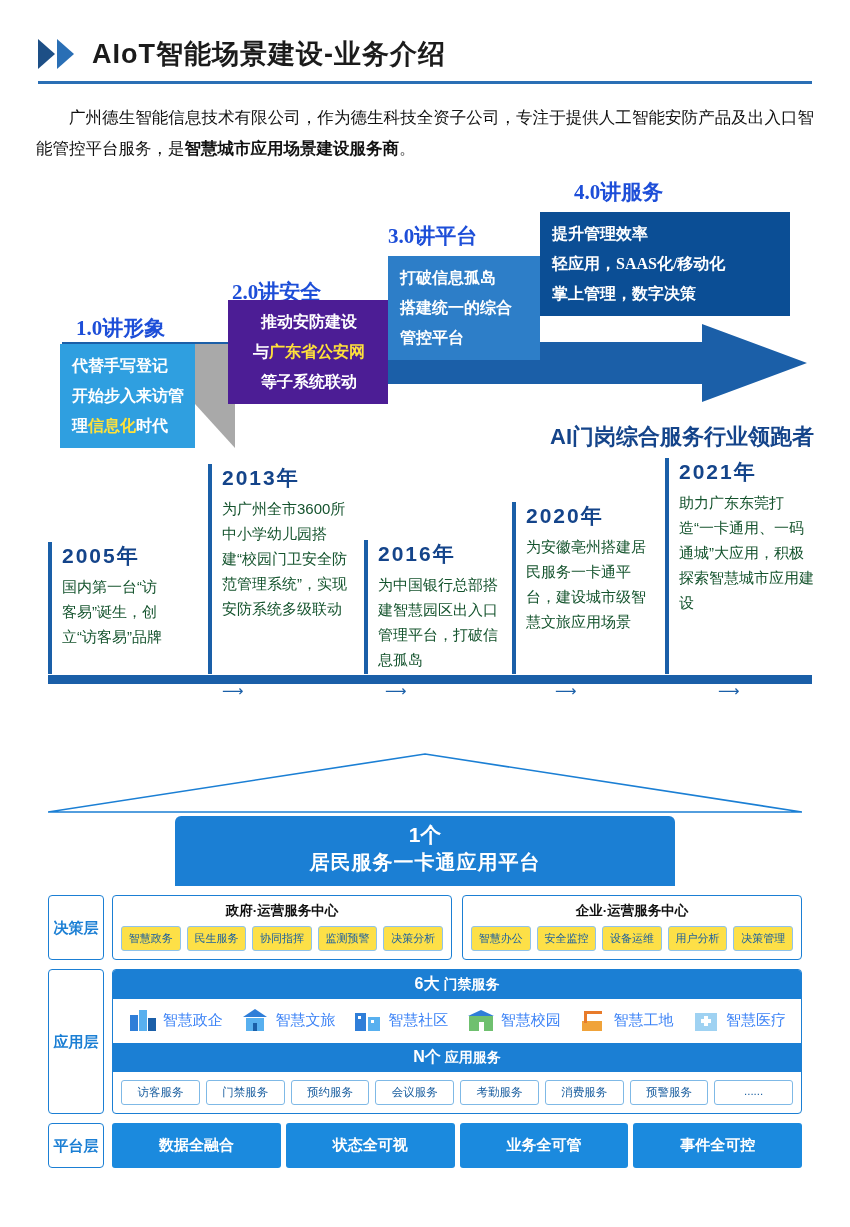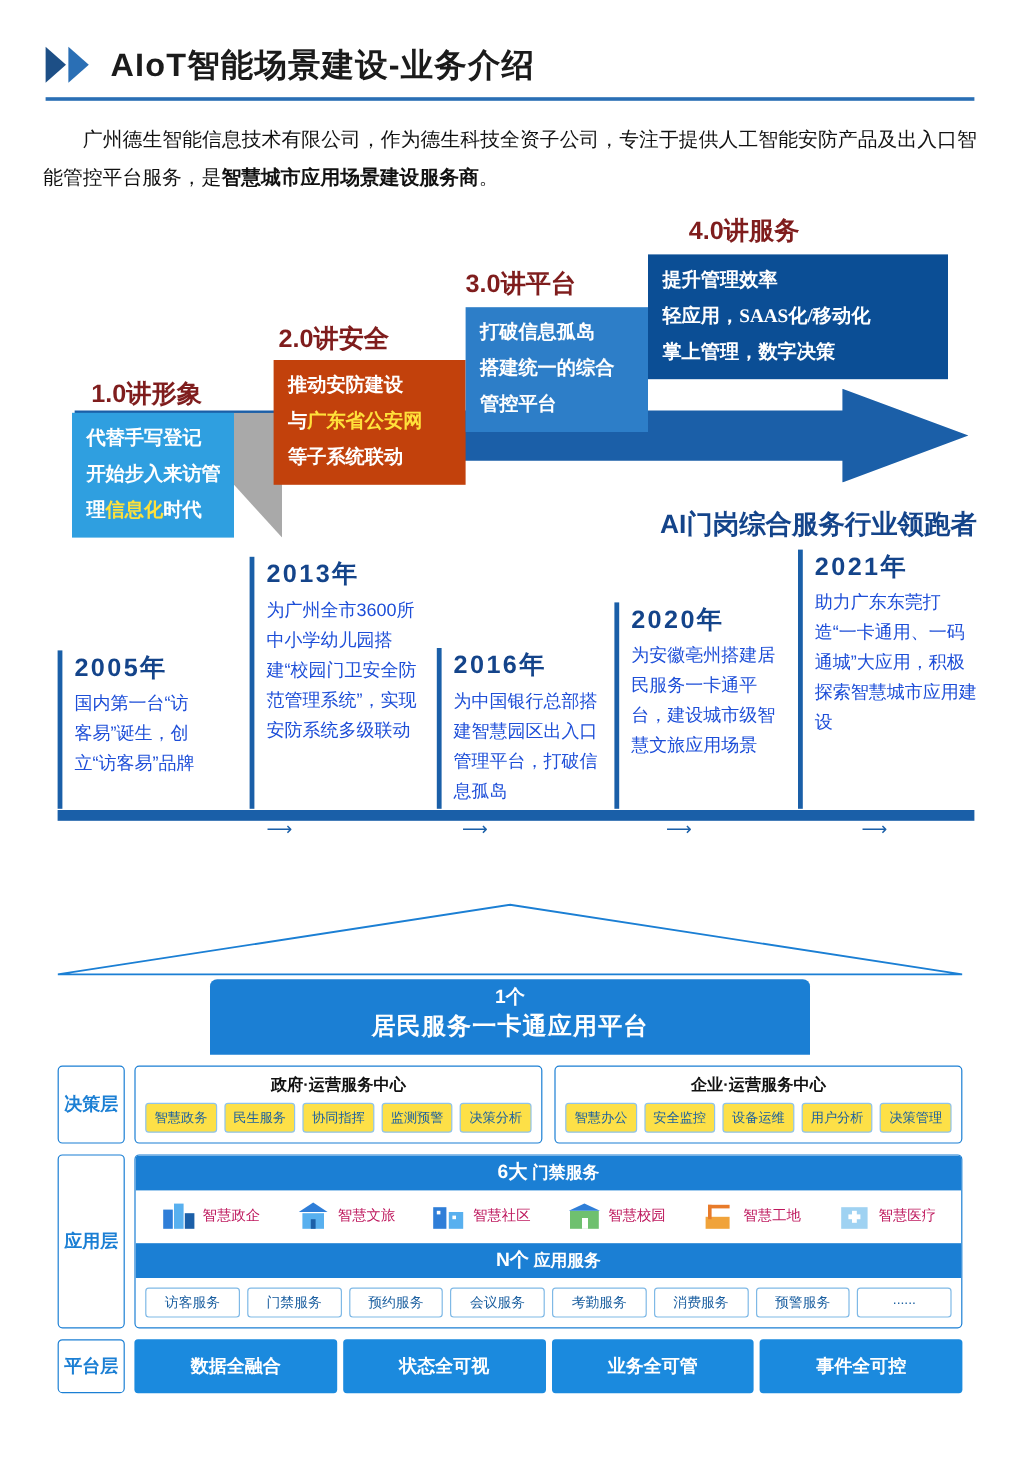--- a/index.html
+++ b/index.html
@@ -58,35 +58,36 @@
   }
   .big-arrow {
     position: absolute;
     left: 62px; top: 154px;
     width: 745px; height: 78px;
   }
   .stage-label {
     position: absolute;
     font-size: 21px;
     font-weight: bold;
-    color: #7f1d1d;
+    color: #1d4ed8;
     white-space: nowrap;
+    font-family: Liberation Serif, serif;
   }
   .stage-box {
     position: absolute;
     color: #fff;
     font-size: 16px;
     line-height: 30px;
     padding: 7px 10px 9px 12px;
     font-weight: bold;
     font-family: Liberation Serif, serif;
   }
   .stage-box .hl { color: #ffe13a; }
   .s1 { background: #2f9fe0; }
-  .s2 { background: #c2410c; }
+  .s2 { background: #4c1d95; text-align: center; }
   .s3 { background: #2d7ec8; }
   .s4 { background: #0b4e95; }
   .leader {
     position: absolute;
     right: 36px; top: 252px;
     font-size: 22px;
     font-weight: bold;
     color: #14448a;
     white-space: nowrap;
   }
@@ -104,21 +105,21 @@
     font-weight: bold;
     color: #14448a;
     letter-spacing: 2px;
     margin-left: 14px;
     margin-bottom: 4px;
   }
   .tl-text {
     font-size: 15px;
     line-height: 25px;
     margin-left: 14px;
-    color: #1d4ed8;
+    color: #14532d;
   }
   .tl-line {
     position: absolute;
     left: 48px; right: 38px;
     height: 9px;
     background: #1a5fa8;
   }
   .tl-arrow {
     position: absolute;
     font-size: 15px;
@@ -133,21 +134,21 @@
     width: 500px;
     margin: 0 auto;
     background: #1b7fd4;
     border-radius: 6px 6px 0 0;
     color: #fff;
     text-align: center;
     padding: 5px 0 10px 0;
     position: relative;
     z-index: 2;
   }
-  .cap .one { font-size: 16px; font-weight: bold; }
+  .cap .one { font-size: 21px; font-weight: bold; }
   .cap .capname { font-size: 20px; font-weight: bold; letter-spacing: 1px; }
 
   .layer-row {
     display: flex;
     margin: 9px 48px 0 48px;
     align-items: stretch;
   }
   .layer-tag {
     width: 56px;
     flex: 0 0 56px;
@@ -206,21 +207,21 @@
     padding: 4px 0;
   }
   .band .big { font-size: 16px; }
   .scene-row {
     display: flex;
     justify-content: space-around;
     align-items: center;
     padding: 8px 6px 10px 6px;
   }
   .scene { display: flex; align-items: center; gap: 5px; }
-  .scene-label { font-size: 12px; color: #be185d; white-space: nowrap; }
+  .scene-label { font-size: 15px; color: #3b82f6; white-space: nowrap; }
   .svc-row { display: flex; gap: 6px; padding: 8px 8px 0 8px; }
   .svc {
     flex: 1;
     border: 1px solid #7fb9e6;
     border-radius: 3px;
     color: #1b5fa0;
     font-size: 11.5px;
     text-align: center;
     padding: 4px 1px;
     white-space: nowrap;
@@ -254,21 +255,21 @@
   <span>广州德生智能信息技术有限公司，作为德生科技全资子公司，专注于提供人工智能安防产品及出入口智能管控平台服务，是</span><b>智慧城市应用场景建设服务商</b><span>。</span>
 </p>
 
 <div class="stages">
 
   <svg class="big-arrow" viewBox="0 0 745 78">
     <polygon points="0,18 640,18 640,0 745,39 640,78 640,60 0,60" fill="#1b5fa8"></polygon>
   </svg>
 
   <div class="stage-label" style="left:76px; top:144px;">1.0讲形象</div>
-  <div class="stage-label" style="left:232px; top:98px;">2.0讲安全</div>
+  <div class="stage-label" style="left:232px; top:108px;">2.0讲安全</div>
   <div class="stage-label" style="left:388px; top:52px;">3.0讲平台</div>
   <div class="stage-label" style="left:574px; top:8px;">4.0讲服务</div>
 
   <div class="stage-box s1" style="left:60px; top:174px; width:135px; height:104px;">
     <div>代替手写登记</div>
     <div>开始步入来访管</div>
     <div>理<span class="hl">信息化</span>时代</div>
   </div>
 
   <svg style="position:absolute; left:195px; top:174px;" width="40" height="104">

